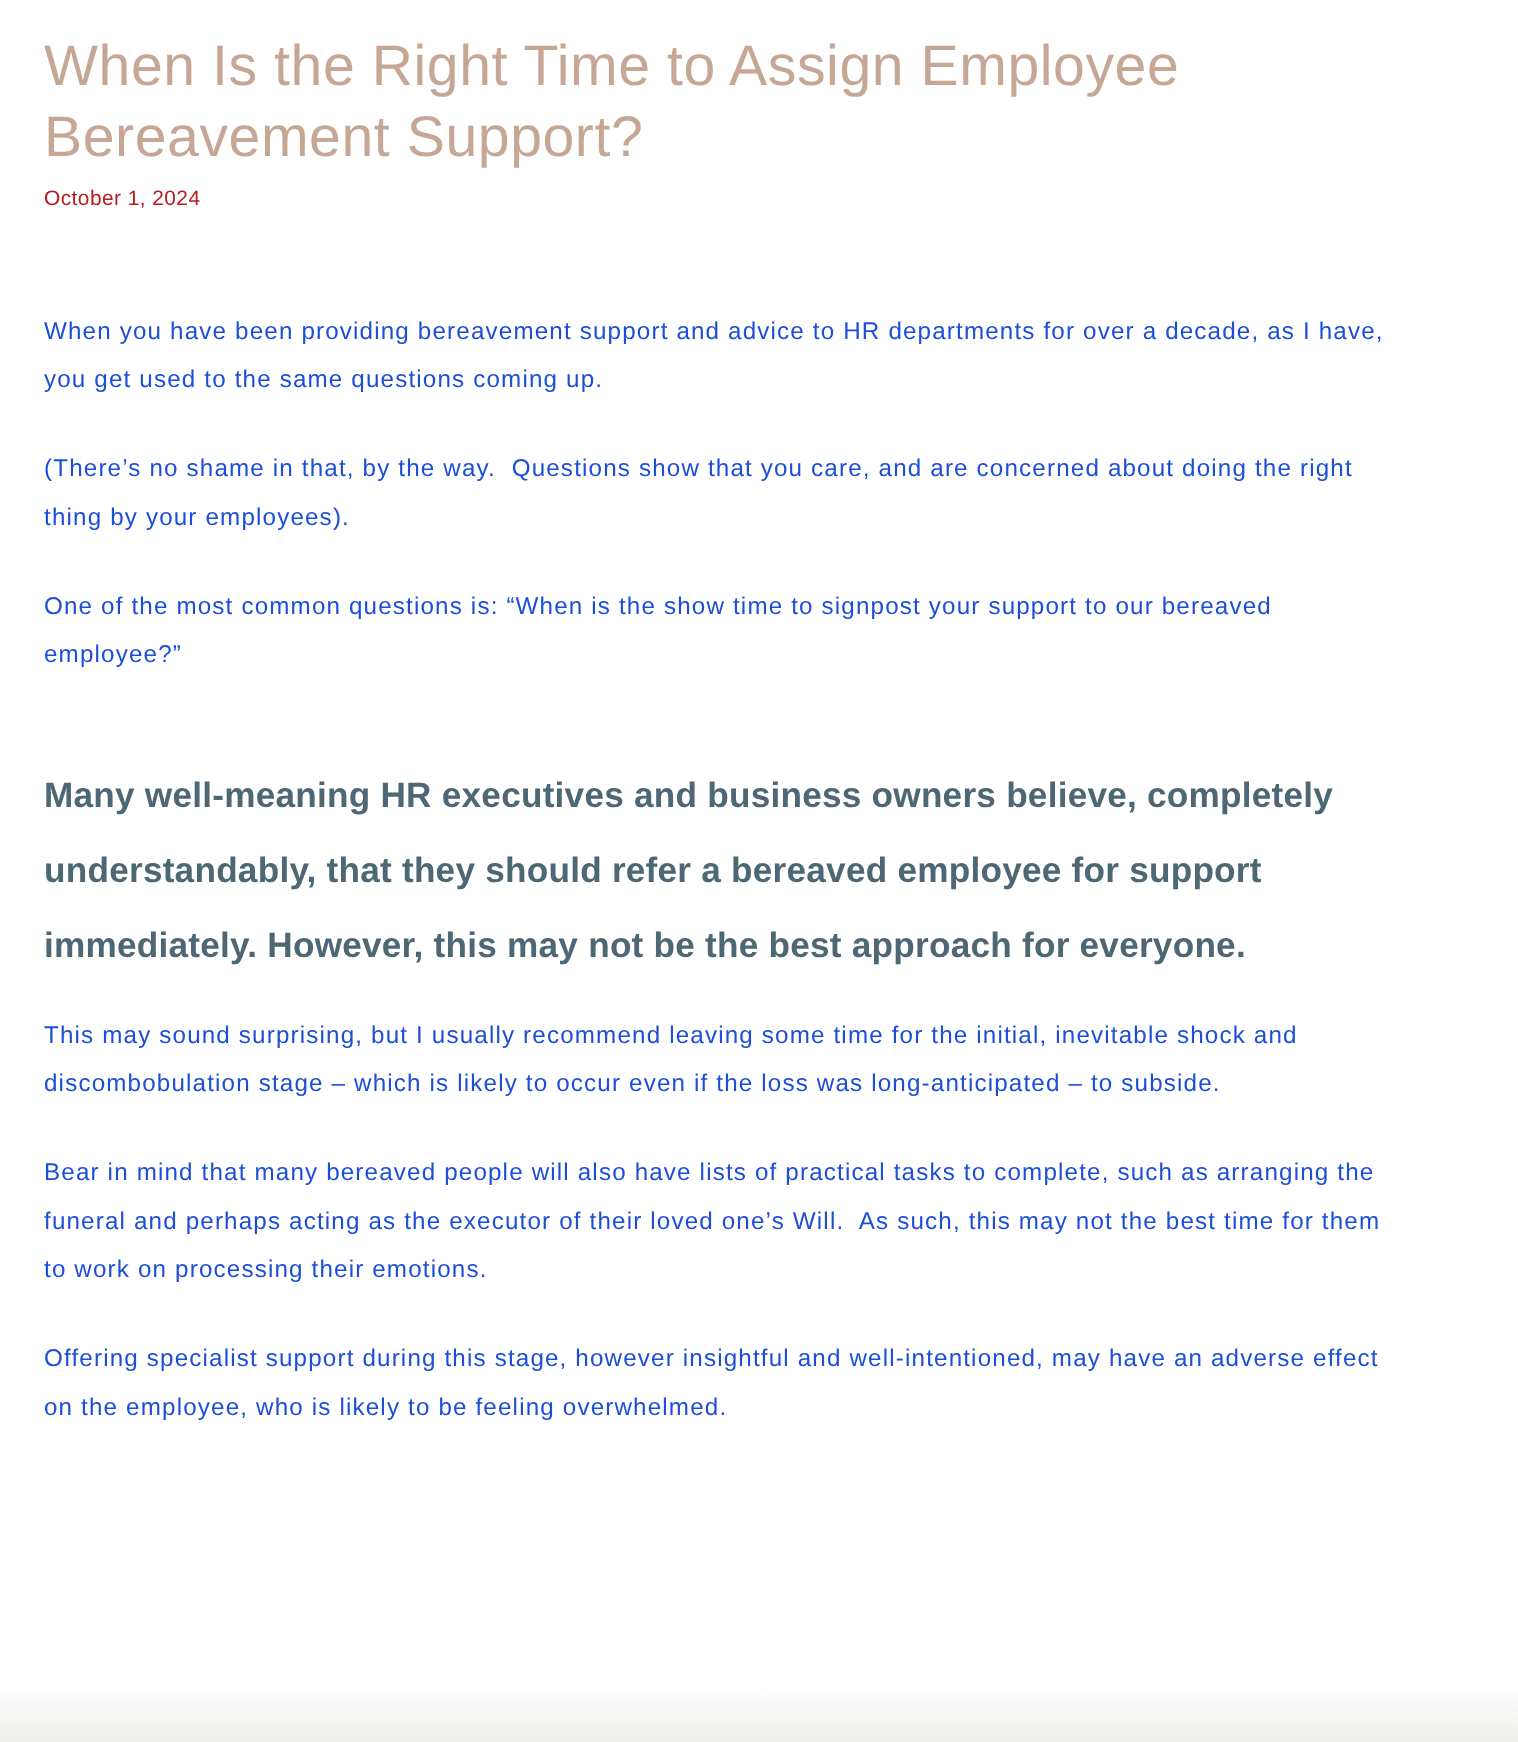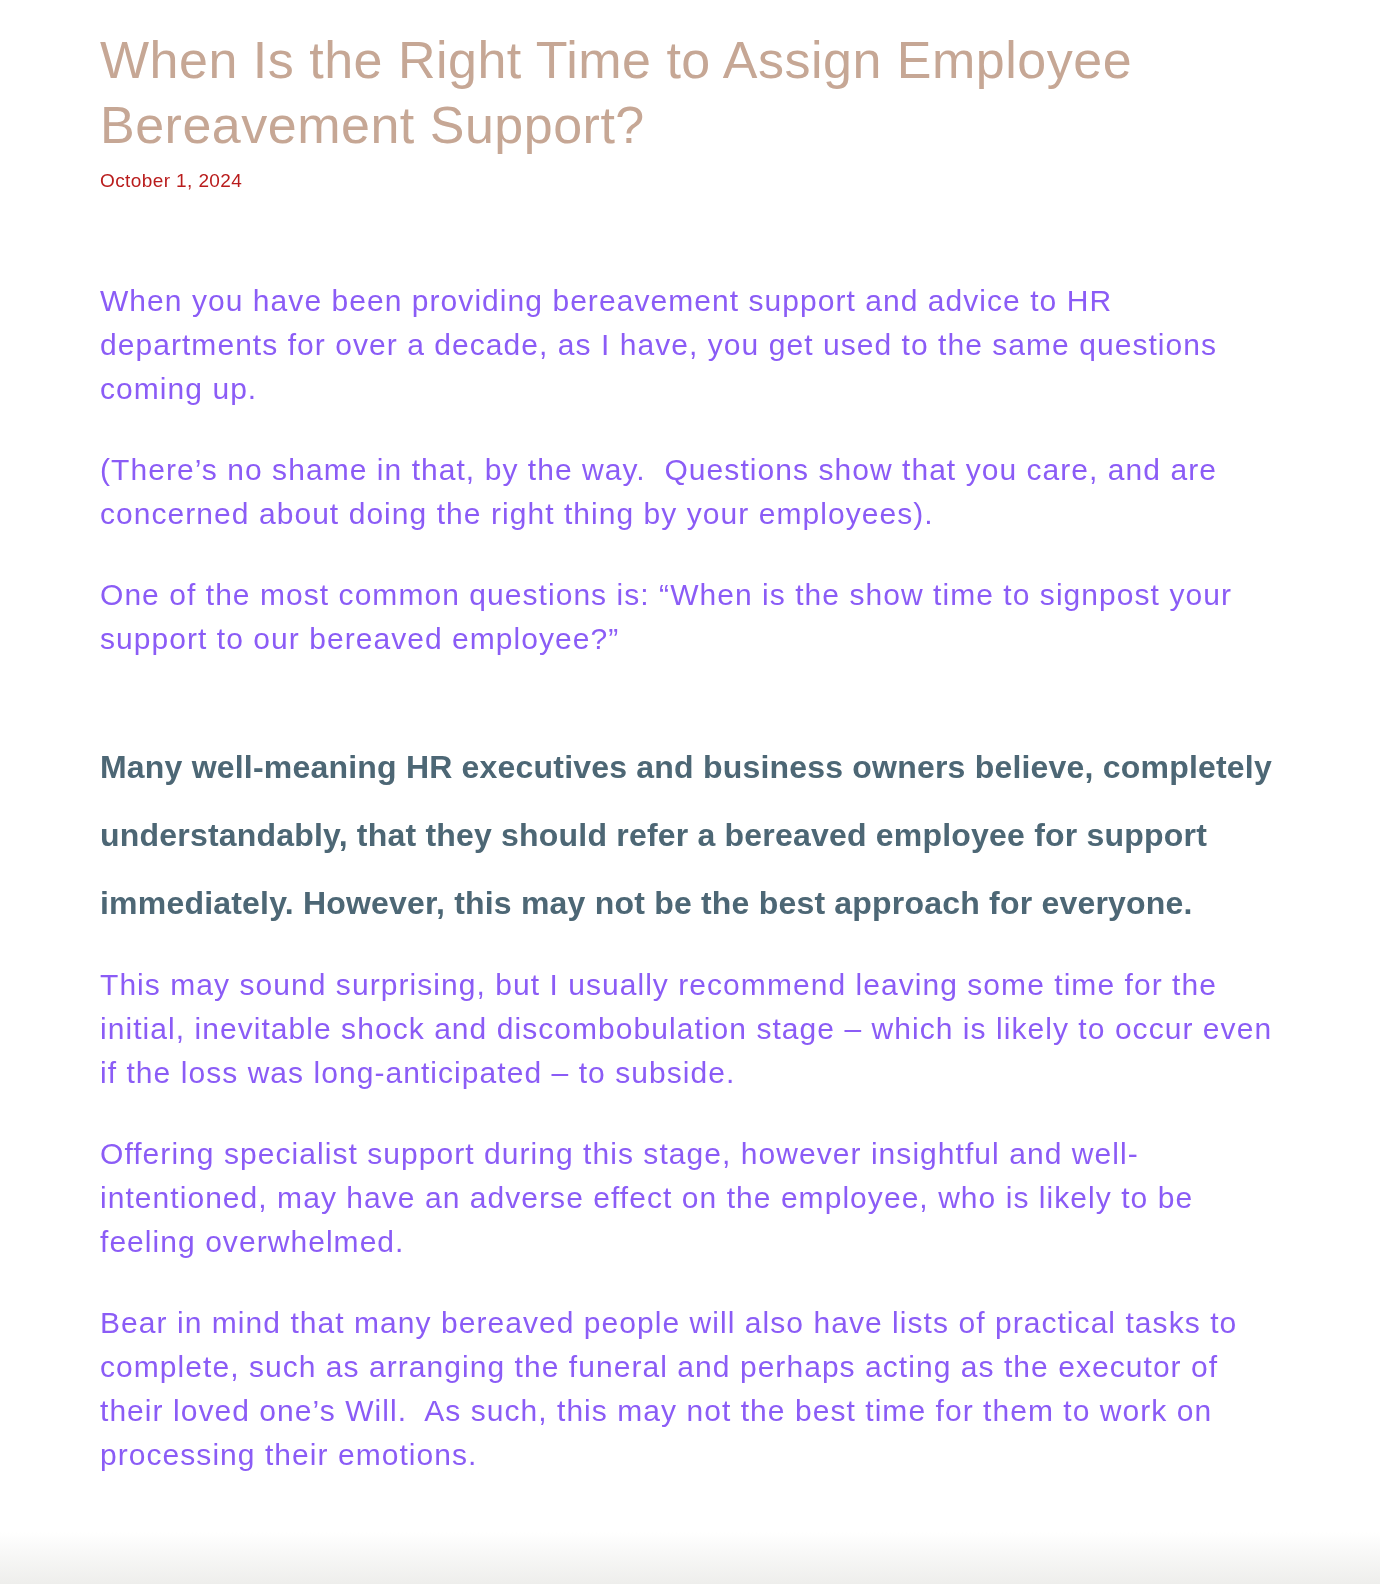--- a/index.html
+++ b/index.html
@@ -9,42 +9,42 @@
   }
   body {
     width: 1380px;
     height: 1584px;
     position: relative;
     overflow: hidden;
     font-family: "Liberation Sans", "DejaVu Sans", sans-serif;
     -webkit-font-smoothing: antialiased;
   }
   .page {
-    padding: 28px 100px 0 100px;
+    padding: 28px 100px 0 40px;
   }
   .post-title {
     font-size: 52px;
     line-height: 1.25;
     font-weight: 500;
     color: #c6a795;
     margin: 0 0 10px 0;
     letter-spacing: 0.5px;
   }
   .post-date {
     font-size: 19px;
     line-height: 1.4;
     color: #b91c1c;
     margin: 0 0 84px 0;
     letter-spacing: 0.4px;
   }
   .para {
-    font-size: 30px;
+    font-size: 22px;
     line-height: 44px;
     letter-spacing: 1.05px;
-    color: #8b5cf6;
+    color: #1d4ed8;
     margin: 0 0 37px 0;
     white-space: pre-wrap;
   }
   .pull-heading {
     font-size: 32px;
     line-height: 68px;
     font-weight: 700;
     color: #4d6775;
     margin: 72px 0 26px 0;
     letter-spacing: 0.2px;
@@ -71,20 +71,20 @@
     <p class="para">When you have been providing bereavement support and advice to HR departments for over a decade, as I have, you get used to the same questions coming up.</p>
 
     <p class="para">(There’s no shame in that, by the way.  Questions show that you care, and are concerned about doing the right thing by your employees).</p>
 
     <p class="para">One of the most common questions is: “When is the show time to signpost your support to our bereaved employee?”</p>
 
     <h2 class="pull-heading">Many well-meaning HR executives and business owners believe, completely understandably, that they should refer a bereaved employee for support immediately. However, this may not be the best approach for everyone.</h2>
 
     <p class="para">This may sound surprising, but I usually recommend leaving some time for the initial, inevitable shock and discombobulation stage – which is likely to occur even if the loss was long-anticipated – to subside.</p>
 
+    <p class="para">Bear in mind that many bereaved people will also have lists of practical tasks to complete, such as arranging the funeral and perhaps acting as the executor of their loved one’s Will.  As such, this may not the best time for them to work on processing their emotions.</p>
+
     <p class="para">Offering specialist support during this stage, however insightful and well-intentioned, may have an adverse effect on the employee, who is likely to be feeling overwhelmed.</p>
-
-    <p class="para">Bear in mind that many bereaved people will also have lists of practical tasks to complete, such as arranging the funeral and perhaps acting as the executor of their loved one’s Will.  As such, this may not the best time for them to work on processing their emotions.</p>
 
   </article>
 </main>
 
 <div class="footer-band"></div>
 
 </body></html>

